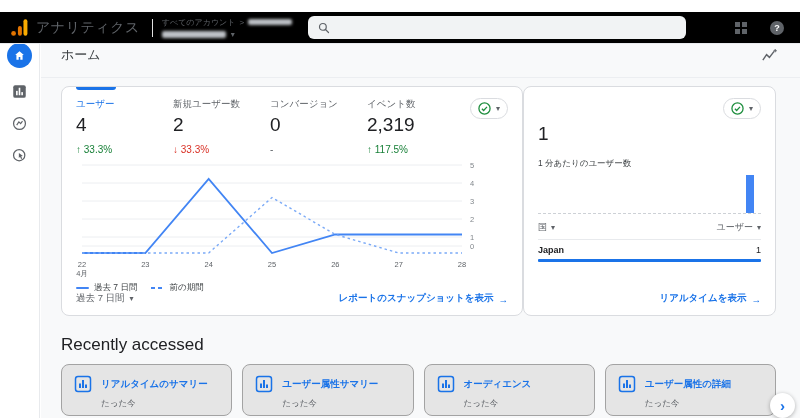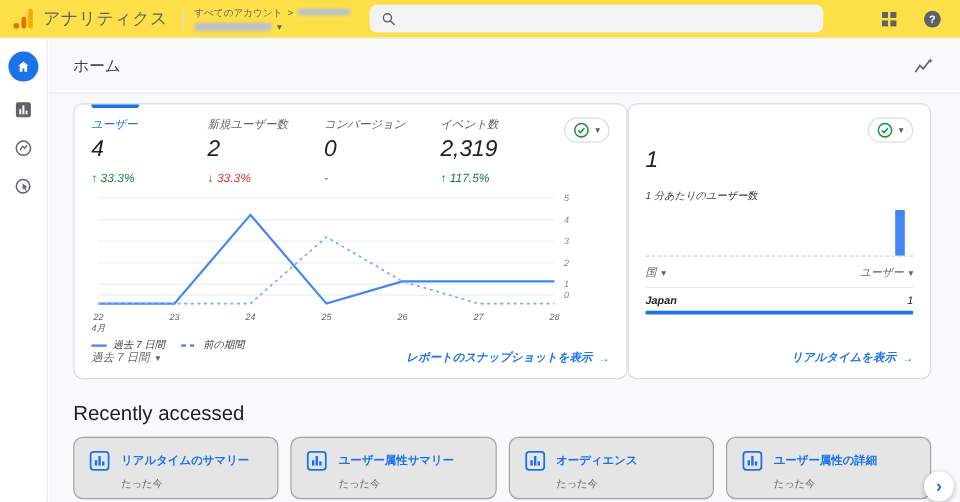--- a/index.html
+++ b/index.html
@@ -1,20 +1,20 @@
 <!DOCTYPE html>
 <html><head>
 <meta charset="utf-8">
 <style>
   * { margin:0; padding:0; box-sizing:border-box; }
   html,body { width:800px; height:418px; overflow:hidden; background:#fff;
     font-family:"Liberation Sans","DejaVu Sans",sans-serif; color:#202124; }
 
   
-  .header { position:absolute; top:0; left:0; width:800px; height:32px; background:#fde047;
+  .header { position:absolute; top:12px; left:0; width:800px; height:32px; background:#000000;
     border-bottom:1px solid #e8eaed; display:flex; align-items:center; z-index:5; }
   .logo-wrap { display:flex; align-items:center; gap:7px; padding:0 12px 0 10px; }
   .app-title { font-size:14px; color:#5f6368; letter-spacing:.5px; }
   .v-divider { width:1px; height:18px; background:#e0e0e0; }
   .account { margin-left:9px; display:flex; flex-direction:column; gap:3px;justify-content:space-between; }
   .account-line1 { display:flex; align-items:center; gap:4px; font-size:8px; color:#5f6368; }
   .blur-bar { background:#bdc1c6; filter:blur(1.5px); border-radius:2px; height:6px; }
   .blur-sm { width:44px; } .blur-lg { width:64px; height:7px; }
   .account-line2 { display:flex; align-items:center; gap:5px; }
   .caret { font-size:8px; color:#5f6368; line-height:1; }
@@ -33,21 +33,21 @@
     display:flex; align-items:center; justify-content:center; }
   .nav-ic { width:17px; height:17px; display:flex; align-items:center; justify-content:center; }
 
   
   .content { position:absolute; top:33px; left:41px; width:759px; height:409px; background:#f8f9fa; }
   .title-row { height:45px; display:flex; align-items:center; padding:0 22px 0 20px;
     border-bottom:1px solid #eceef1; }
   .page-title { font-size:13px; color:#3c4043; }
   .title-row .spacer { flex:1; }
 
-  .cards-row { display:flex; padding:8px 24px 0 20px;font-style:italic; }
+  .cards-row { display:flex; padding:8px 24px 0 20px; }
   .card { background:#fff; border:1px solid #dadce0; border-radius:8px; height:230px;
     position:relative; }
   .card.overview { flex:1; padding:0 14px; }
   .card.realtime { width:253px; padding:0 14px; }
 
   
   .tab-indicator { position:absolute; top:0; left:14px; width:40px; height:3px;
     background:#1a73e8; border-radius:0 0 3px 3px; }
   .tabs-row { display:flex; padding-top:11px; align-items:flex-start; }
   .tab { width:97px; cursor:pointer; }

